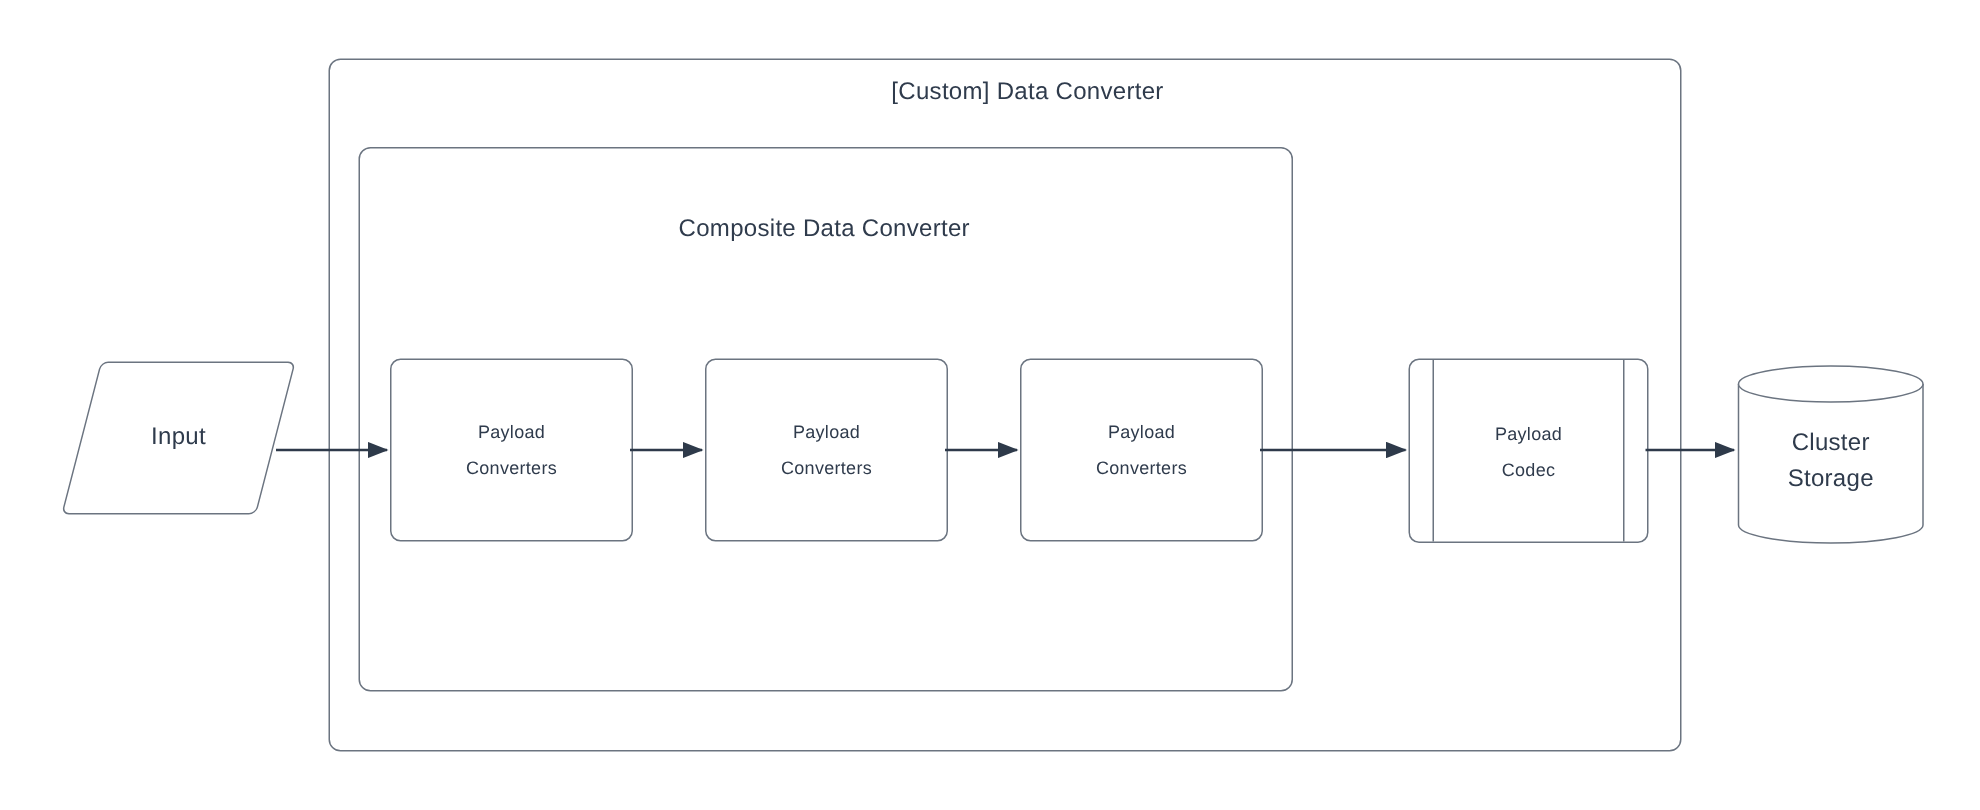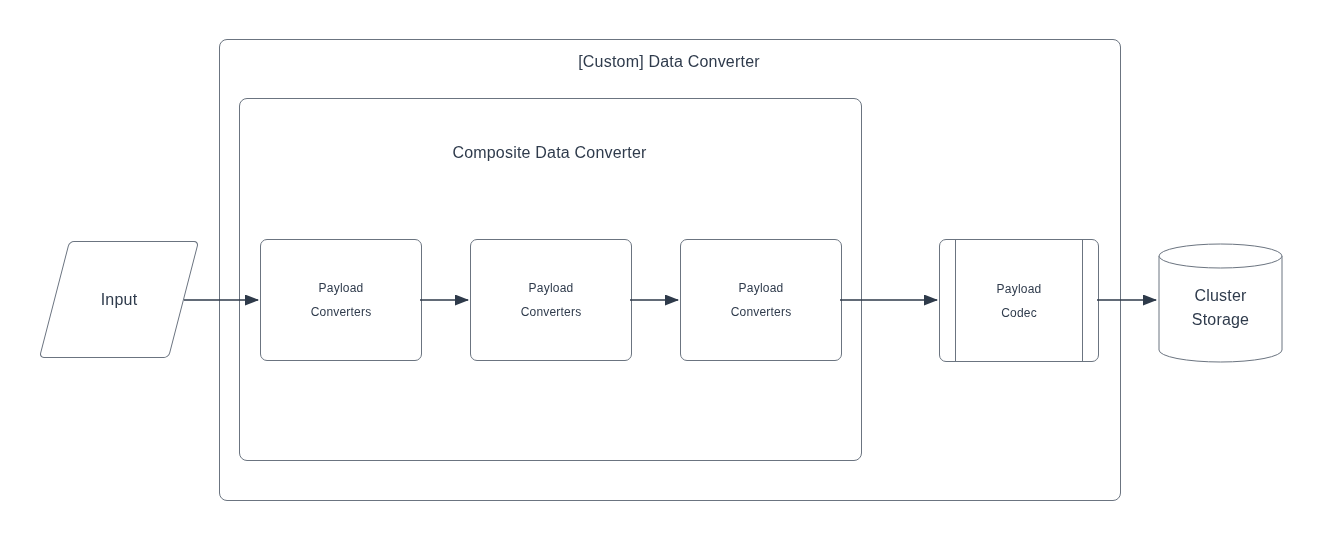--- a/index.html
+++ b/index.html
@@ -48,26 +48,26 @@
     color:var(--text);white-space:pre-line;
   }
   .z2{z-index:2;}
 </style>
 </head>
 <body>
 
 <div class="canvas">
 
   <div class="group-box" style="left:219px;top:39px;width:900px;height:460px;"></div>
-  <div class="group-title" style="left:219px;top:52px;width:900px;">[Custom] Data Converter</div>
+  <div class="group-title" style="left:235px;top:52px;width:900px;">[Custom] Data Converter</div>
 
   <div class="group-box" style="left:239px;top:98px;width:621px;height:361px;"></div>
   <div class="group-title" style="left:239px;top:143px;width:621px;">Composite Data Converter</div>
 
-  <div class="parallelogram-wrap z2" style="left:54px;top:241px;width:130px;height:117px;">
+  <div class="parallelogram-wrap z2" style="left:54px;top:241px;width:130px;height:102px;">
     <div class="skew-shape"></div>
     <div class="parallelogram-label">Input</div>
   </div>
 
   <div class="node z2" style="left:260px;top:239px;width:160px;height:120px;">Payload
 Converters</div>
   <div class="node z2" style="left:470px;top:239px;width:160px;height:120px;">Payload
 Converters</div>
   <div class="node z2" style="left:680px;top:239px;width:160px;height:120px;">Payload
 Converters</div>

